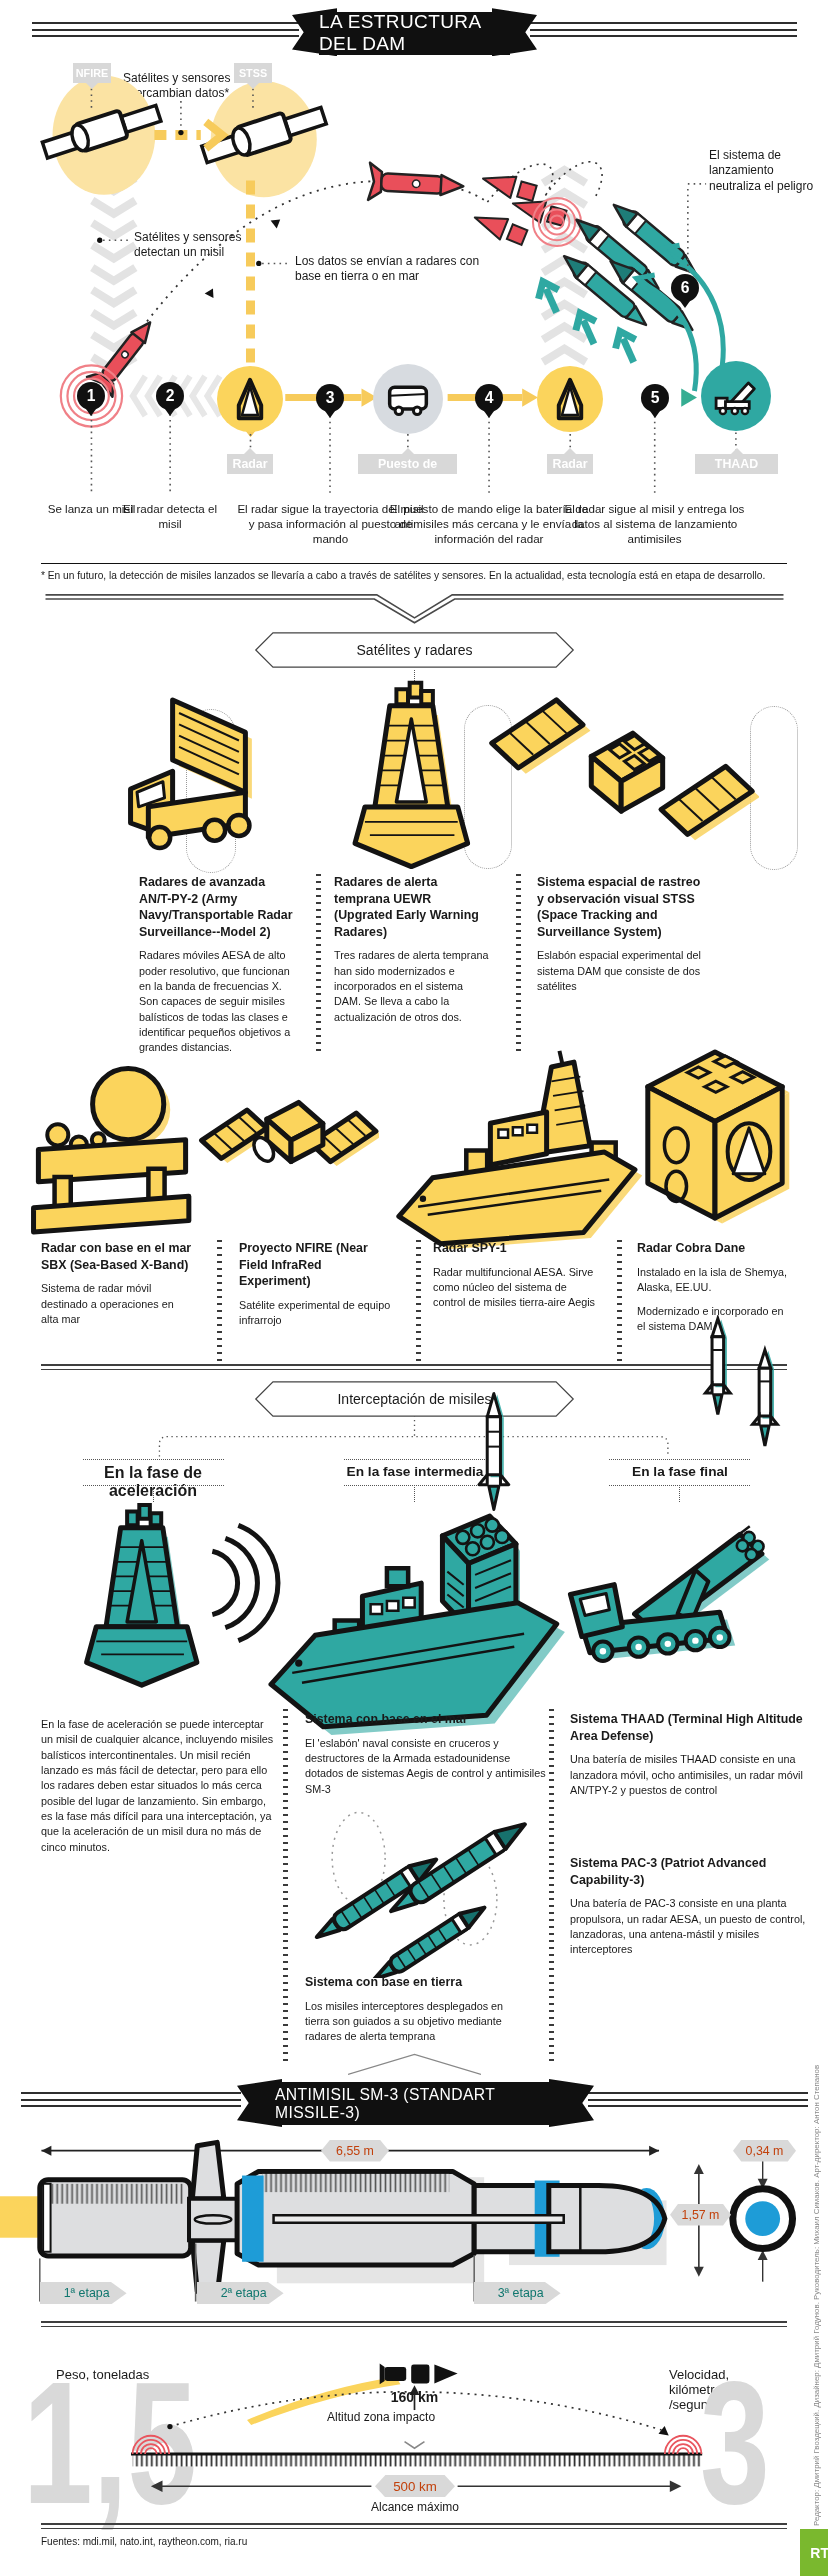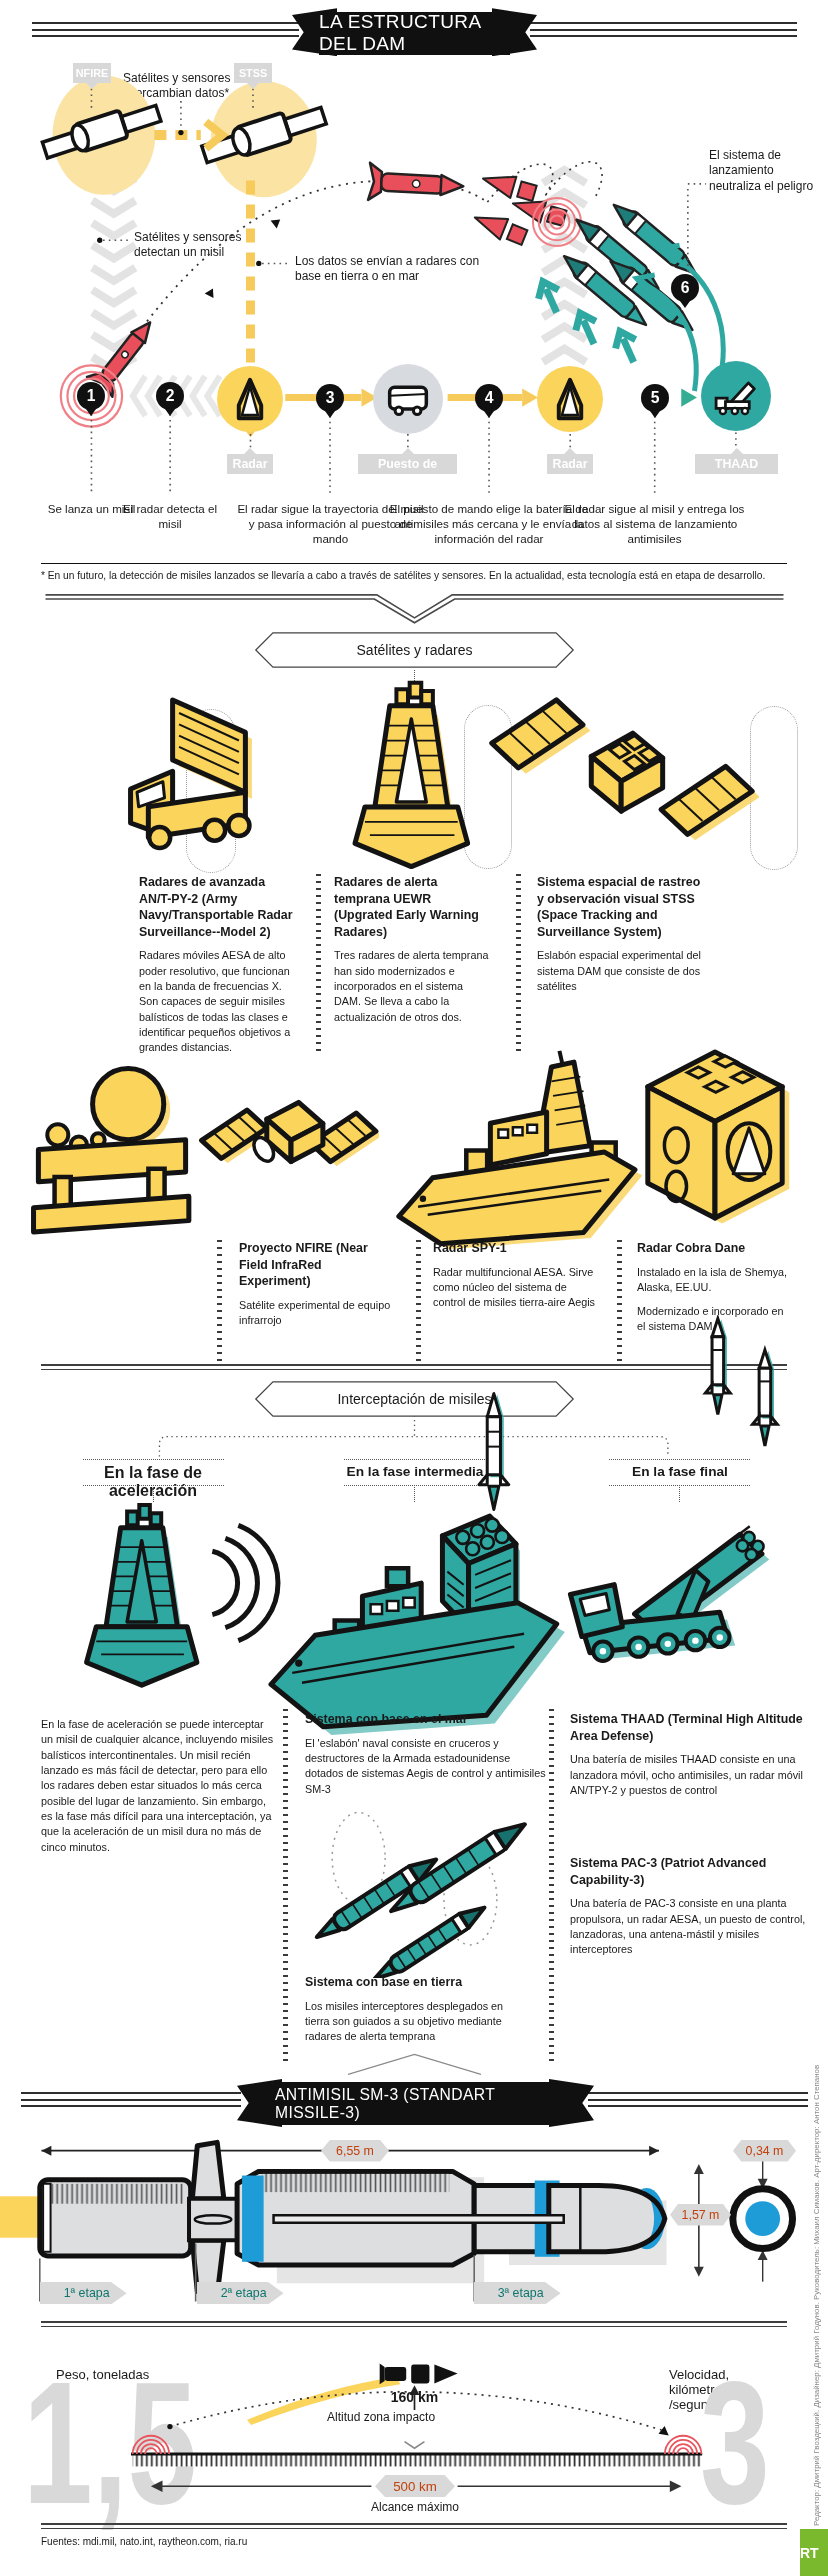--- a/index.html
+++ b/index.html
@@ -39,21 +39,21 @@
   .hexb span{position:absolute;inset:0;display:flex;align-items:center;justify-content:center;font-size:14px}
   .tag{position:absolute;background:#d9d9d9;color:#c2410c;font-size:12.4px;display:flex;align-items:center;justify-content:center;z-index:6;
        clip-path:polygon(13% 0,87% 0,100% 50%,87% 100%,13% 100%,0 50%)}
   .etapa{position:absolute;background:#d9d9d9;color:#0f766e;font-size:12.4px;display:flex;align-items:center;justify-content:center;padding-left:6.6px;z-index:6;
        clip-path:polygon(0 0,82% 0,100% 50%,82% 100%,0 100%)}
   .bignum{position:absolute;font-size:174px;font-weight:bold;color:#d9d9d9;line-height:.78;
           transform:scaleX(.72);transform-origin:left top;z-index:0}
   .dhr{position:absolute;height:3.3px;border-top:2.1px solid #3f3f3f;border-bottom:1.2px solid #3f3f3f}
   .ico *{vector-effect:non-scaling-stroke}
   .vcred{position:absolute;writing-mode:vertical-rl;transform:rotate(180deg);font-size:7.9px;color:#888;white-space:nowrap}
-  .rt{position:absolute;background:#7ab82e;color:#fff;display:flex;align-items:center;justify-content:flex-start;
+  .rt{position:absolute;background:#7ab82e;color:#fff;display:flex;align-items:center;justify-content:flex-end;
       font-weight:800;font-size:14px;z-index:5}
 </style>
 </head>
 <body>
 
 <div class="page">
 
   <div class="linestack" style="left:31.5px;top:21.5px;width:267px"></div>
   <div class="linestack" style="left:530px;top:21.5px;width:267px"></div>
   <div class="bowtieL" style="left:292px;top:8.3px"></div>
@@ -473,20 +473,24 @@
         <polygon points="92,52 106,45 120,52 106,59"></polygon>
     </g>
     <polygon points="20,52 105,96 105,218 20,174" fill="#FBD45C" stroke="#131313" stroke-width="5" stroke-linejoin="round"></polygon>
     <ellipse cx="56" cy="126" rx="15" ry="22" fill="none" stroke="#131313" stroke-width="3.5"></ellipse>
     <ellipse cx="56" cy="178" rx="13" ry="19" fill="none" stroke="#131313" stroke-width="3.5"></ellipse>
     <polygon points="105,96 190,52 190,174 105,218" fill="#FBD45C" stroke="#131313" stroke-width="5" stroke-linejoin="round"></polygon>
     <ellipse cx="148" cy="134" rx="27" ry="36" fill="#FBD45C" stroke="#131313" stroke-width="4"></ellipse>
     <polygon points="148,104 168,162 128,162" fill="#fff" stroke="#131313" stroke-width="3" stroke-linejoin="round"></polygon>
   </svg>
 
+  <div class="col" style="left:41px;top:1240px;width:153px">
+    <h3>Radar con base en el mar SBX (Sea-Based X-Band)</h3>
+    <p>Sistema de radar móvil destinado a operaciones en alta mar</p>
+  </div>
   <div class="col" style="left:239px;top:1240px;width:157px">
     <h3>Proyecto NFIRE (Near Field InfraRed Experiment)</h3>
     <p>Satélite experimental de equipo infrarrojo</p>
   </div>
   <div class="col" style="left:433px;top:1240px;width:163px">
     <h3>Radar SPY-1</h3>
     <p>Radar multifuncional AESA. Sirve como núcleo del sistema de control de misiles tierra-aire Aegis</p>
   </div>
   <div class="col" style="left:637px;top:1240px;width:154px">
     <h3>Radar Cobra Dane</h3>

